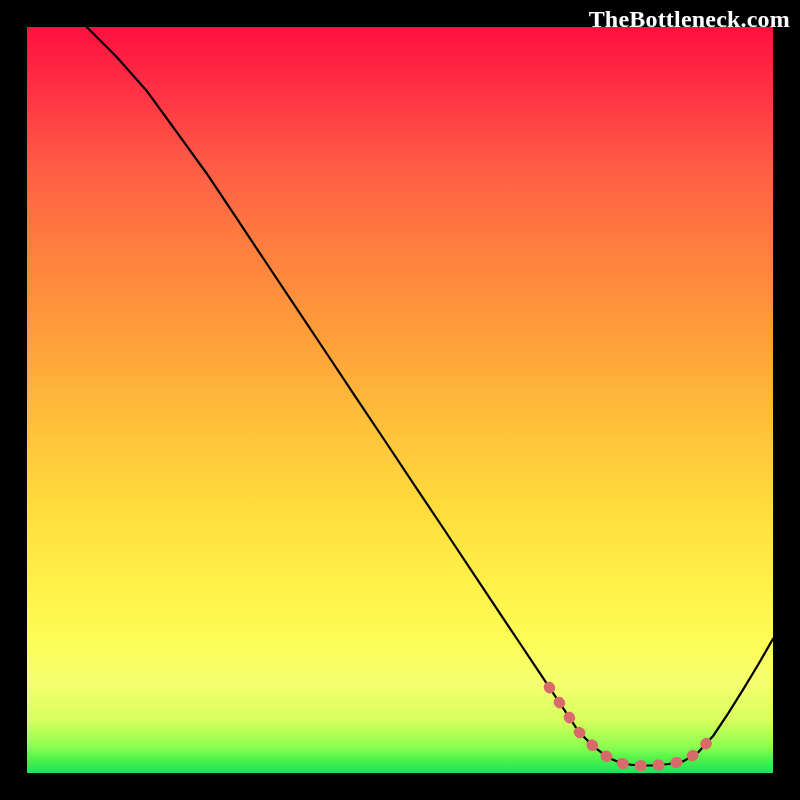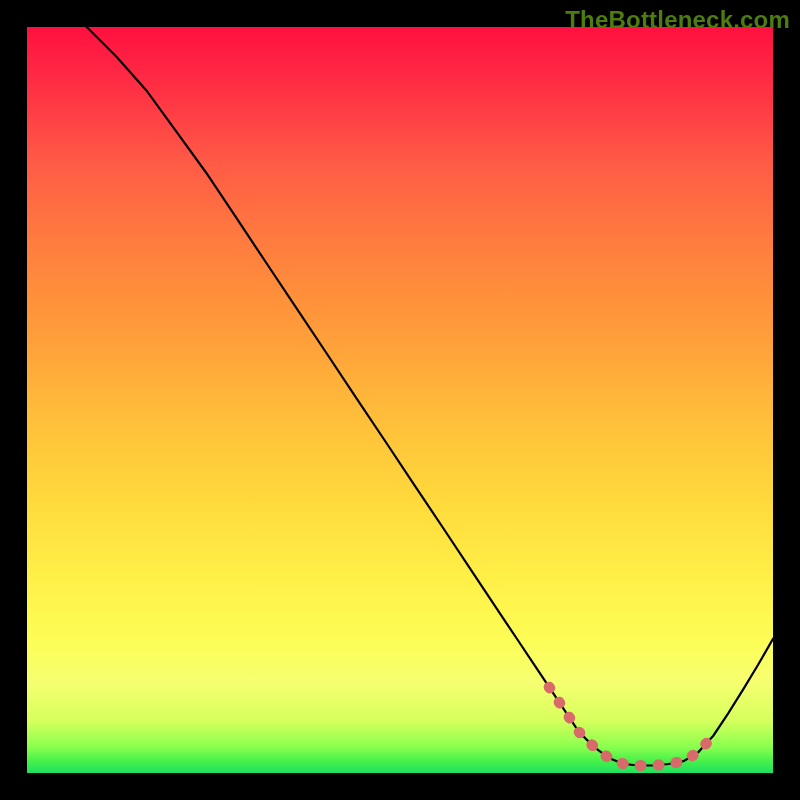--- a/index.html
+++ b/index.html
@@ -42,24 +42,24 @@
     position: absolute;
     left: 0;
     top: 0;
     width: 746px;
     height: 746px;
   }
   .watermark {
     position: absolute;
     top: 6px;
     right: 10px;
-    font-family: Liberation Sans, sans-serif;
+    font-family: Liberation Serif, serif;
     font-size: 24px;
     font-weight: 600;
-    color: #4d7c0f;
+    color: #ffffff;
     letter-spacing: 0.2px;
     user-select: none;
   }
 </style>
 </head>
 <body>
 <div class="stage">
 
   <div class="plot">
     <svg class="curve-layer" viewBox="0 0 746 746" preserveAspectRatio="none">

